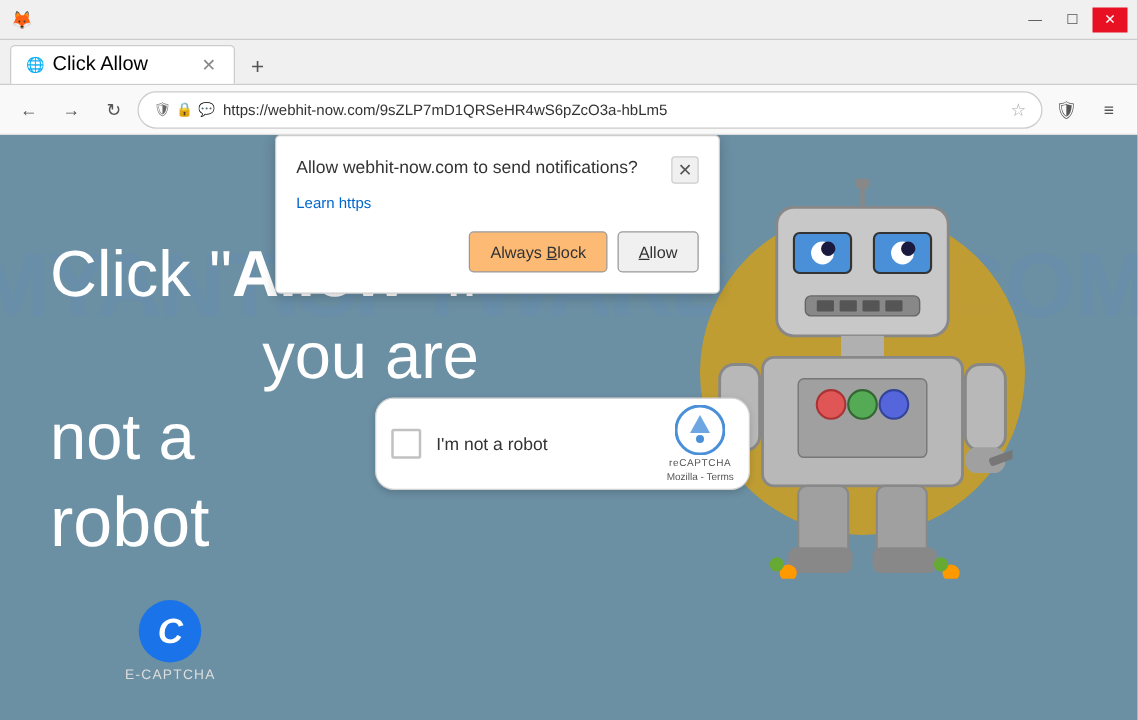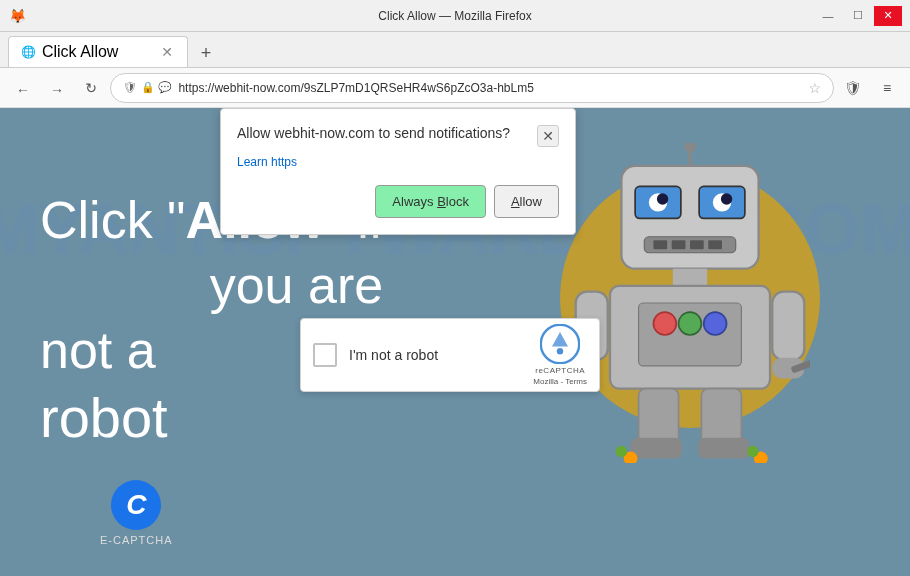--- a/index.html
+++ b/index.html
@@ -356,38 +356,38 @@
       display: flex;
       gap: 8px;
       justify-content: flex-end;
     }
     .notif-btn {
       padding: 8px 16px;
       border: 1px solid #999;
       border-radius: 4px;
       font-size: 13px;
       cursor: pointer;
-      background: #86efac;
+      background: #fdba74;
       color: #333;
     }
     .notif-btn.allow {
       background: #f0f0f0;
     }
     .notif-btn .underline-char {
       text-decoration: underline;
     }
 
     
     .recaptcha-widget {
       position: absolute;
       top: 210px;
       left: 300px;
       background: white;
       border: 1px solid #d3d3d3;
-      border-radius: 4px;
+      border-radius: 15px;
       width: 300px;
       height: 74px;
       display: flex;
       align-items: center;
       padding: 0 12px;
       gap: 12px;
       box-shadow: 0 2px 6px rgba(0,0,0,0.15);
       z-index: 50;
     }
     .recaptcha-checkbox {
@@ -427,21 +427,20 @@
       text-decoration: none;
     }
   </style>
 </head>
 <body>
 
 <div class="title-bar">
   <div class="title-bar-left">
     <div class="firefox-logo">🦊</div>
   </div>
-  <span class="title-bar-title">Click Allow — Mozilla Firefox</span>
   <div class="window-controls">
     <button class="win-btn">—</button>
     <button class="win-btn">☐</button>
     <button class="win-btn close">✕</button>
   </div>
 </div>
 
 <div class="tab-bar">
   <div class="tab">
     <span class="tab-favicon">🌐</span>

